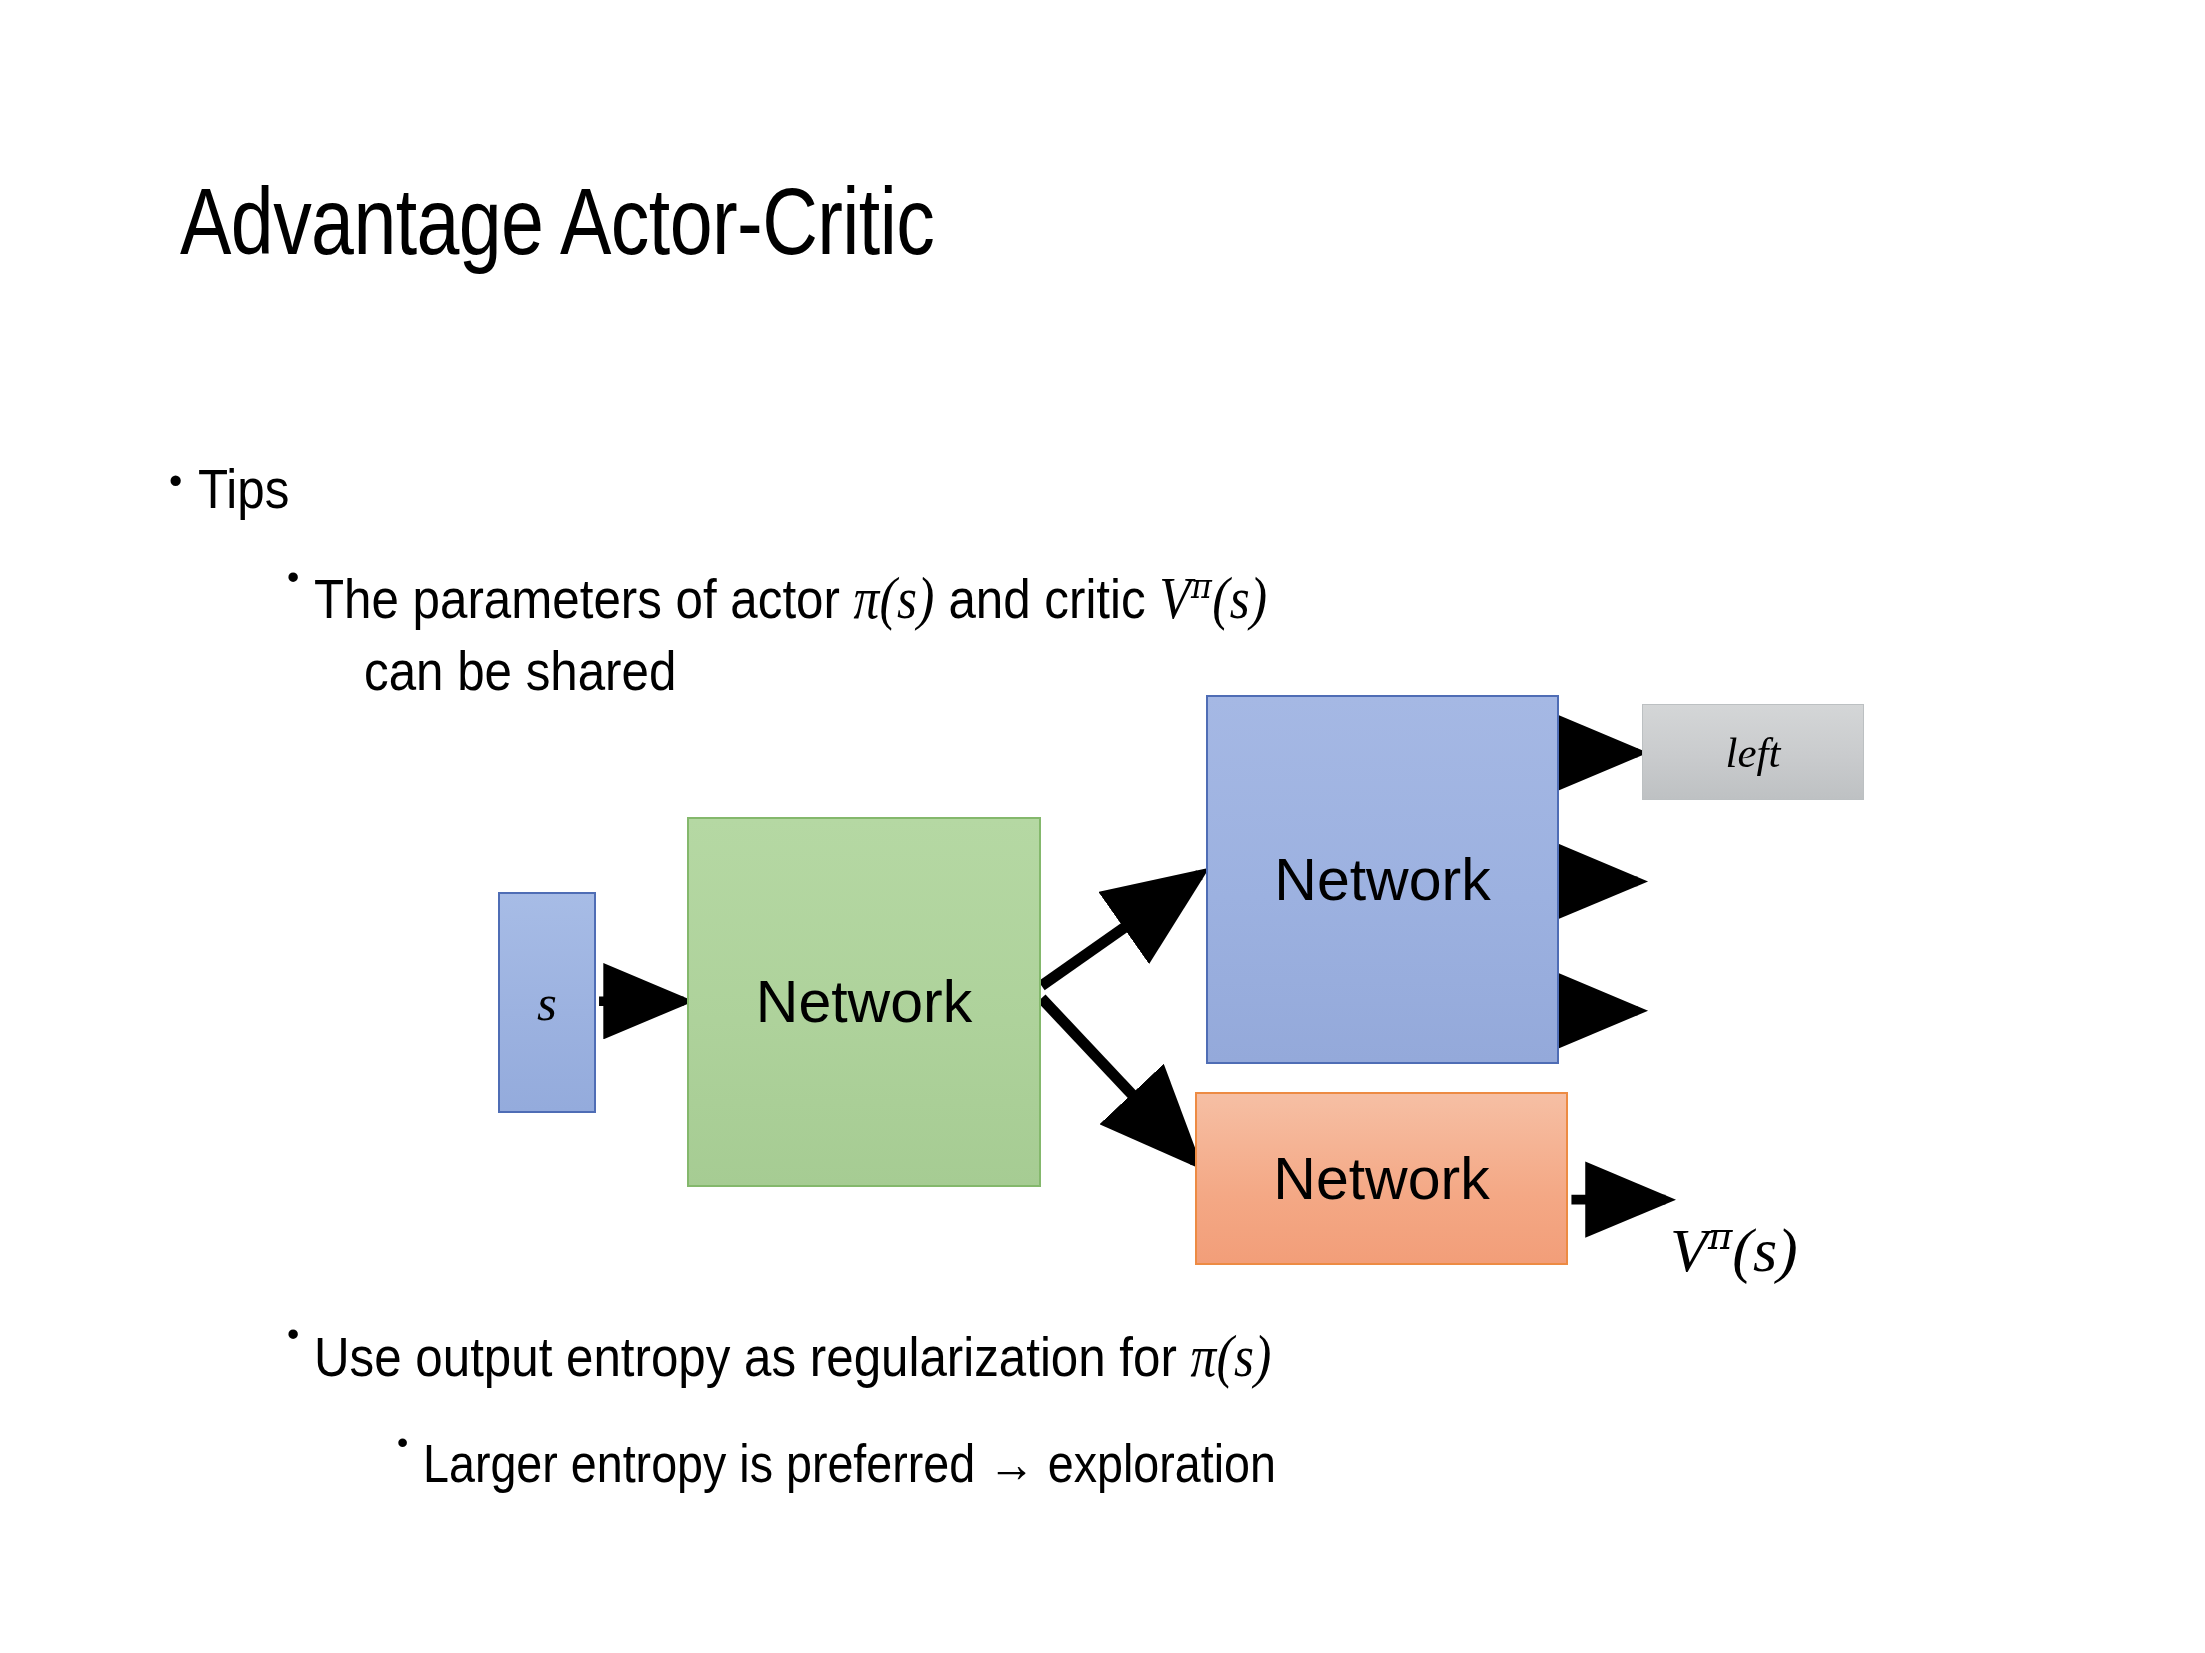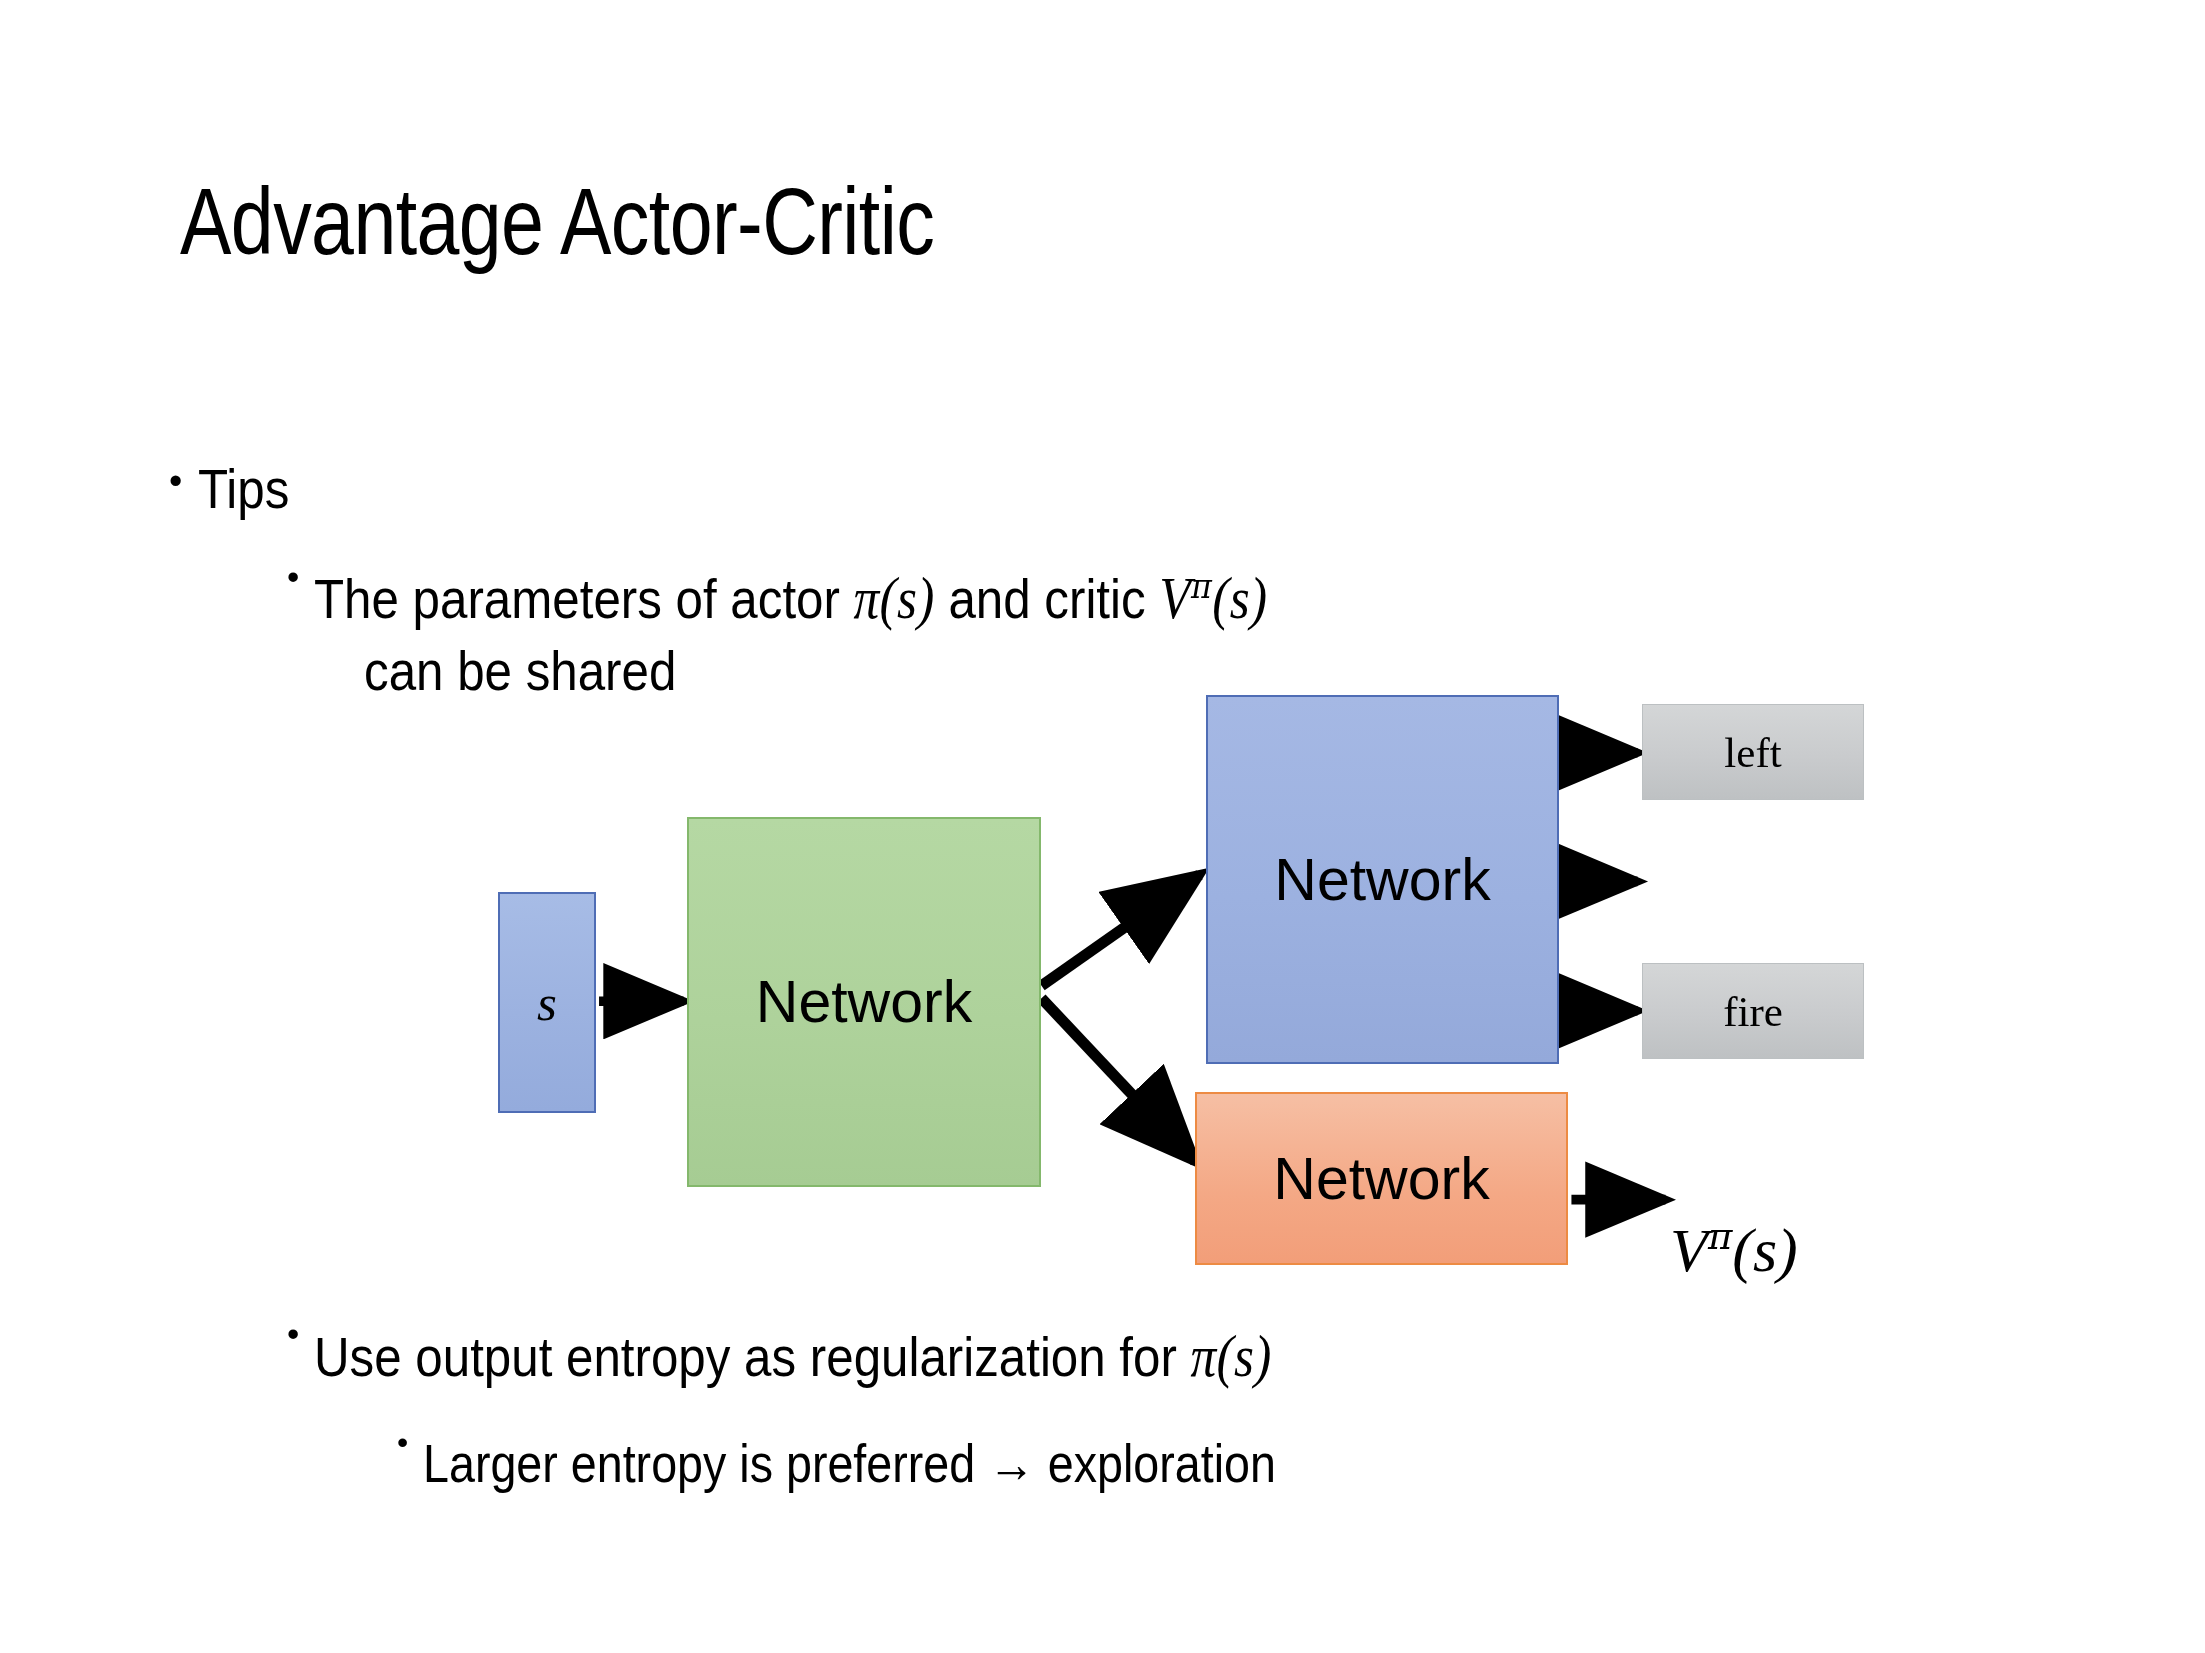--- a/index.html
+++ b/index.html
@@ -183,21 +183,21 @@
   
   .greybox {
     width: 222px;
     height: 96px;
     background: linear-gradient(to bottom, #D4D6D7 0%, #C9CBCD 55%, #BEC1C3 100%);
     border: 1.5px solid #BCC0C2;
     font-family: "Liberation Serif", serif;
     font-size: 43px;
     left: 1642px;
   }
-  #box-left  { top: 704px; }
+  #box-left  { top: 704px; font-style: italic; }
   #box-right { top: 834px; }
   #box-fire  { top: 963px; }
 
   
   #vpi-label {
     position: absolute;
     left: 1670px;
     top: 1214px;
     font-family: "Liberation Serif", serif;
     font-style: italic;
@@ -278,23 +278,20 @@
       <span>Network</span>
     </div>
 
     <div class="box" id="box-orange">
       <span>Network</span>
     </div>
 
     <div class="box greybox" id="box-left">
       <span>left</span>
     </div>
-    <div class="box greybox" id="box-fire">
-      <span>fire</span>
-    </div>
 
     <div id="vpi-label"><span>V</span><sup>π</sup><span>(s)</span></div>
   </div>
 
   <div class="bullet" id="b-entropy">
     <span class="dot">•</span>
     <span class="btext"><span>Use output entropy as regularization for </span><span class="math">π(s)</span></span>
   </div>
 
   <div class="bullet" id="b-larger">

